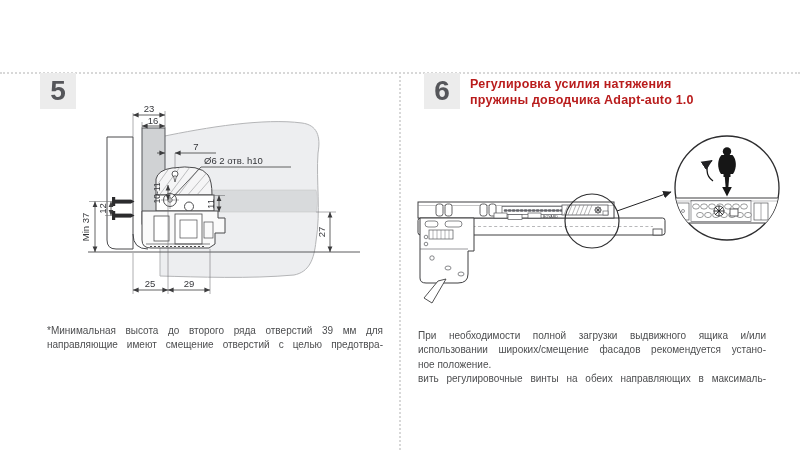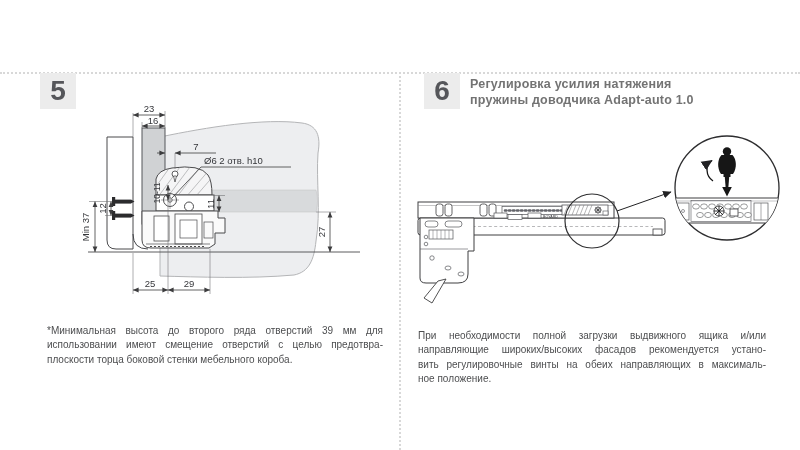--- a/index.html
+++ b/index.html
@@ -11,21 +11,21 @@
   .vr-dotted{position:absolute;left:399px;top:72px;height:378px;width:0;border-left:2px dotted #d8d8d8;}
   .step-box{
     position:absolute;width:36px;height:36px;background:#ececec;
     display:flex;align-items:center;justify-content:center;
     font-size:28px;font-weight:700;color:#55565a;
   }
   #step5-box{left:40px;top:73px;}
   #step6-box{left:424px;top:73px;}
   .title6{
     position:absolute;left:470px;top:76px;width:300px;
-    font-size:12.5px;font-weight:700;color:#737373;line-height:16px;letter-spacing:.2px;
+    font-size:12.5px;font-weight:700;color:#b91c1c;line-height:16px;letter-spacing:.2px;
   }
   .note{position:absolute;font-size:10px;line-height:14.4px;color:#4d4e50;}
   #note5{left:47px;top:324px;width:336px;}
   #note6{left:418px;top:329px;width:348px;}
   .jline{text-align:justify;text-align-last:justify;white-space:nowrap;}
   .jline.last{text-align-last:left;}
   .dwg{position:absolute;}
   #dwg5{left:58px;top:103px;width:312px;height:212px;}
   #dwg6{left:410px;top:128px;width:380px;height:182px;}
   svg text{font-family:"Liberation Sans",sans-serif;fill:#35363a;}
@@ -149,22 +149,21 @@
   <text class="dimtx" transform="translate(266.5,129) rotate(-90)" text-anchor="middle">27</text>
 
   <line class="dim" x1="75" y1="187" x2="110" y2="187" marker-start="url(#ar5)" marker-end="url(#ar5)"></line>
   <text class="dimtx" x="92" y="183.5" text-anchor="middle">25</text>
   <line class="dim" x1="110" y1="187" x2="152" y2="187" marker-start="url(#ar5)" marker-end="url(#ar5)"></line>
   <text class="dimtx" x="131" y="183.5" text-anchor="middle">29</text>
 </svg>
 
 <div class="note" id="note5">
   <div class="jline">*Минимальная высота до второго ряда отверстий 39 мм для</div>
-  <div class="jline">использовании имеют смещение отверстий с целью предотвра-</div>
-  <div class="jline last">плоскости торца боковой стенки мебельного короба.</div>
+  <div class="jline">направляющие имеют смещение отверстий с целью предотвра-</div>
 </div>
 
 <div class="step-box" id="step6-box">
   <span>6</span>
 </div>
 <div class="title6">
   <div>Регулировка усилия натяжения</div>
   <div>пружины доводчика Adapt-auto 1.0</div>
 </div>
 
@@ -285,16 +284,16 @@
     <path d="M311.5,27 C307.5,31 306.8,40 311,46 L323,46 C327.2,40 326.5,31 322.5,27 Z"></path>
     <rect x="313.5" y="46" width="7" height="3"></rect>
     <polygon points="314.8,49 319.2,49 318.4,59 315.6,59"></polygon>
     <polygon points="312.2,59 321.8,59 317,68.5"></polygon>
   </g>
   <path d="M303,53 C295.5,48 295,37 302,32.5" fill="none" stroke="#161616" stroke-width="1.3" marker-end="url(#ar6)"></path>
 </svg>
 
 <div class="note" id="note6">
   <div class="jline">При необходимости полной загрузки выдвижного ящика и/или</div>
-  <div class="jline">направляющие широких/высоких фасадов рекомендуется устано-</div>
+  <div class="jline">использовании широких/смещение фасадов рекомендуется устано-</div>
+  <div class="jline last">ное положение.</div>
   <div class="jline">вить регулировочные винты на обеих направляющих в максималь-</div>
-  <div class="jline last">ное положение.</div>
 </div>
 
 </body></html>

